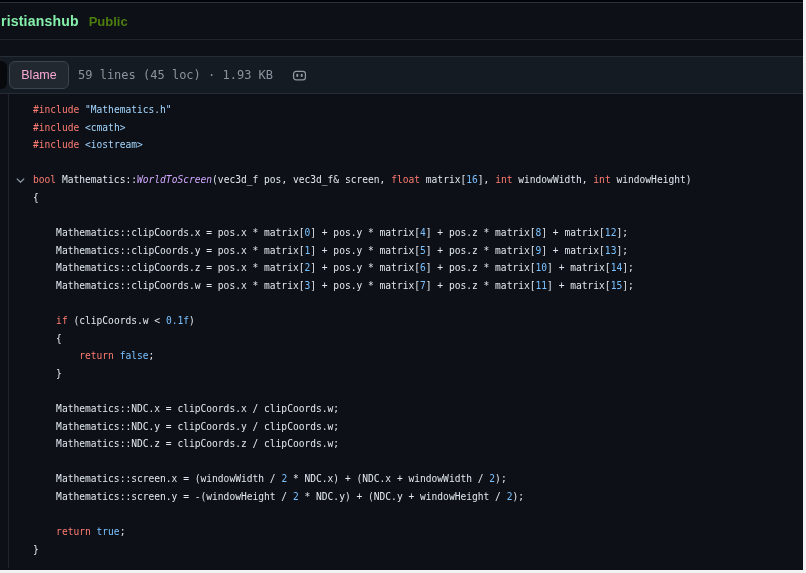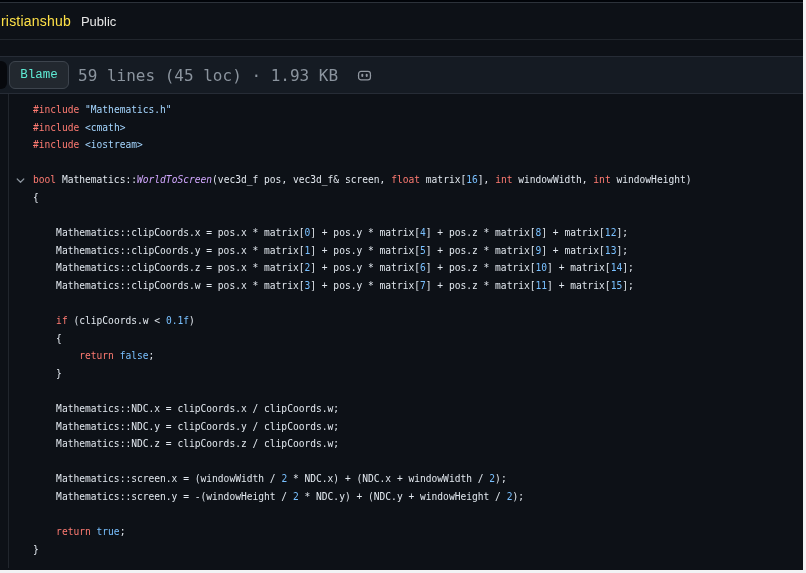--- a/index.html
+++ b/index.html
@@ -5,36 +5,36 @@
   * { margin:0; padding:0; box-sizing:border-box; }
   html,body { width:806px; height:573px; overflow:hidden; background:#f2f3f5; }
   body { font-family:"Liberation Sans", sans-serif; }
 
   .screen { position:relative; width:803px; height:570px; background:#0d1117; overflow:hidden; }
 
   .top-strip { height:3px; background:#010409; border-bottom:1px solid #2c323a; }
 
   .repo-header { height:37px; background:#0d1117; border-bottom:1px solid #21262d;
                  display:flex; align-items:center; padding-left:1px; }
-  .repo-name { color:#fde047; font-size:14px; font-weight:normal; letter-spacing:.2px; }
-  .repo-visibility { color:#e5e5e5; font-size:13px; margin-left:10px; }
+  .repo-name { color:#86efac; font-size:14px; font-weight:bold; letter-spacing:.2px; }
+  .repo-visibility { color:#4d7c0f; font-size:13px; margin-left:10px;font-weight:bold; }
 
   .gap-strip { height:16px; background:#0d1117; }
 
   .file-toolbar { height:38px; background:#151b23; border-top:1px solid #262c36;
                   border-bottom:1px solid #262c36; display:flex; align-items:center; }
   .code-stub { width:34px; height:28px; margin-left:-27px; background:#07090d;
                border-radius:6px; flex:none; }
   .blame-btn { width:60px; height:28px; margin-left:2px; background:#22282f;
-               border:1px solid #3d444d; border-radius:6px; color:#5eead4;
+               border:1px solid #3d444d; border-radius:6px; color:#f9a8d4;
                font-size:12.5px; font-weight:500; display:flex; align-items:center;
                justify-content:center; cursor:pointer; flex:none;
-               font-family:Liberation Mono, monospace; }
+               font-family:Liberation Sans, sans-serif; }
   .file-meta { margin-left:9px; color:#8b949e; font-family:"DejaVu Sans Mono", monospace;
-               font-size:16px; letter-spacing:0; white-space:pre; }
+               font-size:12px; letter-spacing:0; white-space:pre; }
   .copilot-btn { margin-left:15px; width:22px; height:22px; display:flex; align-items:center;
                  justify-content:center; background:none; border:none; cursor:pointer; }
 
   .code-panel { height:474px; margin-left:8px; border-left:1px solid #21262d;
                 background:#0d1117; overflow:hidden; }
   .code-lines { padding:7px 0 0 24px; font-family:"DejaVu Sans Mono", monospace;
                 font-size:9.6px; line-height:17.6px; white-space:pre; }
   .code-line { position:relative; height:17.6px; }
   .collapser { position:absolute; left:-20px; top:2px; width:14px; height:14px;
                display:flex; align-items:center; justify-content:center; cursor:pointer; }

